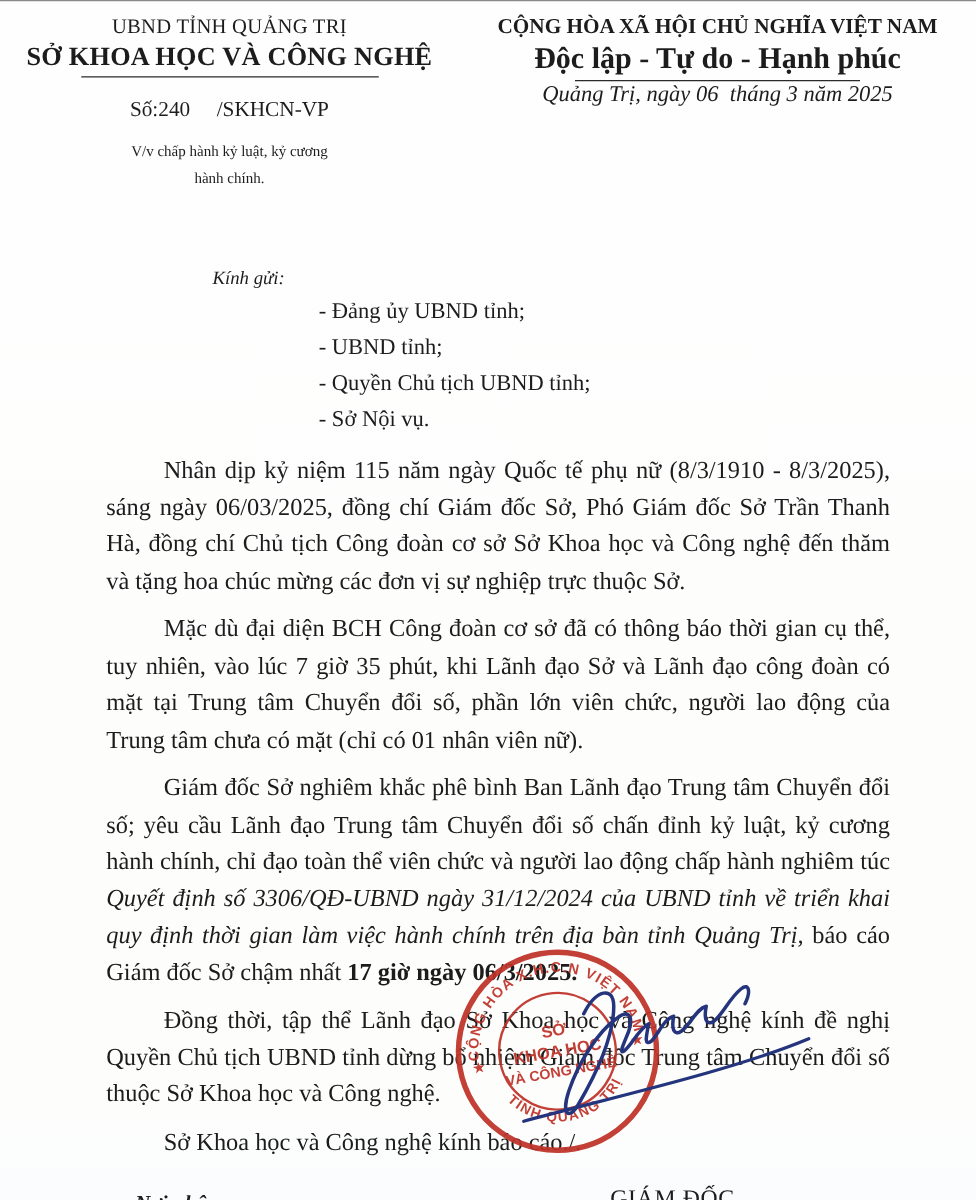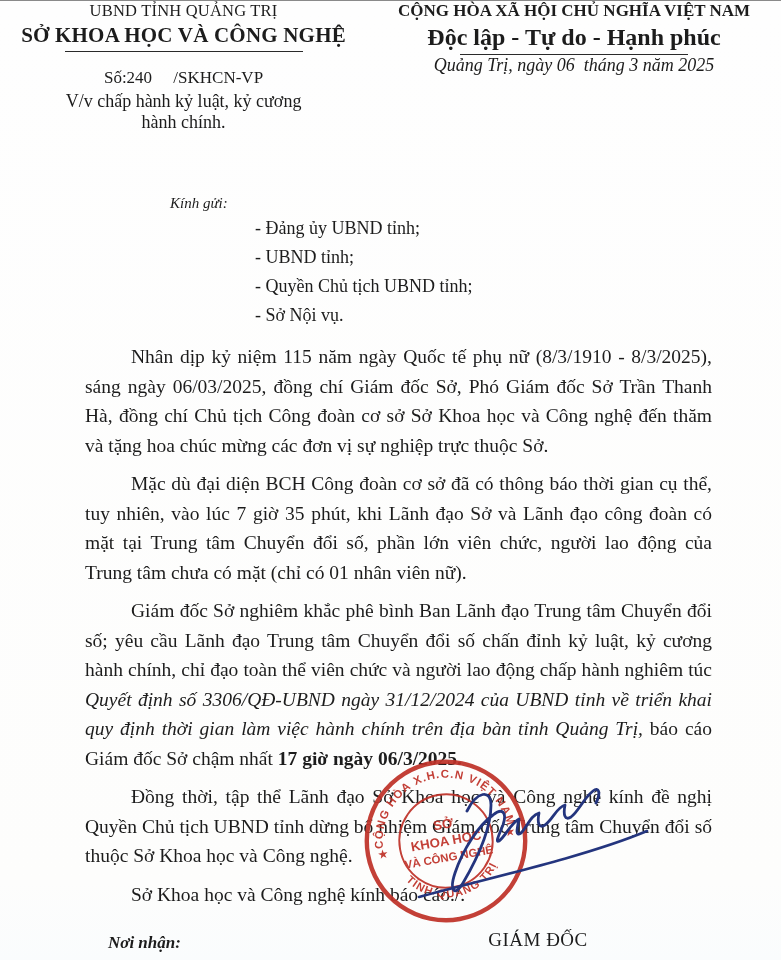--- a/index.html
+++ b/index.html
@@ -12,32 +12,32 @@
   }
   .page{
     position:relative;
     width:781px;height:960px;
     background:linear-gradient(180deg,#fefefe 0%,#fdfdfc 92%,#fafcfd 100%);
     border-top:1px solid #8a8a8a;
     box-sizing:border-box;
   }
   .pre{white-space:pre;}
   
-  .header{display:flex;padding-top:0;justify-content:center;}
+  .header{display:flex;padding-top:10px;justify-content:center;}
   .header-left{width:47%;text-align:center;}
   .header-right{width:53%;text-align:center;}
   .h-org{font-size:16.5px;letter-spacing:.2px;}
   .h-dept{font-size:21px;font-weight:bold;margin-top:2px;letter-spacing:.2px;}
   .rule{height:0;border-bottom:1.6px solid #2a2a2a;margin:3px auto 0;}
   .rule-left{width:238px;}
   .rule-right{width:228px;}
   .h-motto-line1{font-size:17px;font-weight:bold;}
   .h-motto-line2{font-size:24px;font-weight:bold;margin-top:3px;}
   .h-number{font-size:17px;margin-top:16px;}
-  .h-subject{font-size:18px;line-height:21px;margin-top:3px;}
+  .h-subject{font-size:12px;line-height:21px;margin-top:13px;}
   .h-date{font-size:18px;font-style:italic;}
   
   .kinhgui{margin:57px 0 0 170px;font-size:20px;}
   .kinhgui-label{font-size:15px;font-style:italic;}
   .kinhgui-list{margin:1px 0 0 85px;line-height:29px;font-size:18px;}
   
   .body-text{margin:12px 69px 0 85px;}
   .body-text p{
     margin:0 0 9px 0;
     font-size:19.5px;

